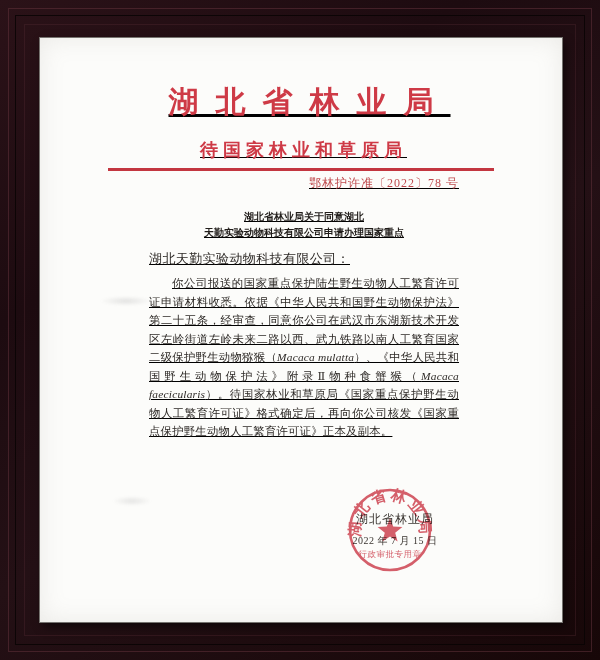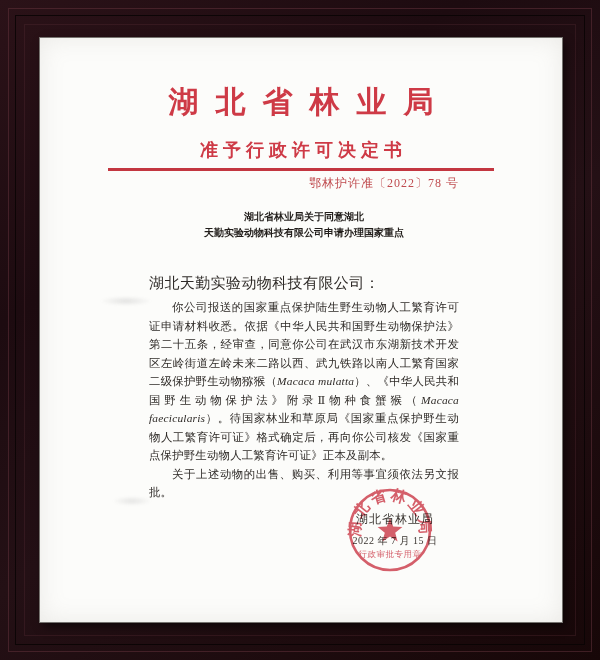--- a/index.html
+++ b/index.html
@@ -15,20 +15,21 @@
   }
   .frame-line1{position:absolute;inset:8px;border:1px solid rgba(96,50,58,.55);}
   .frame-line2{position:absolute;inset:15px;border:1px solid rgba(8,3,4,.85);}
   .frame-line3{position:absolute;inset:24px;border:1px solid rgba(86,44,52,.35);}
   
   .paper{
     position:absolute;left:40px;top:38px;width:522px;height:584px;
     background:#fcfcfa;
     box-shadow:0 0 0 1px rgba(128,126,122,.9),3px 4px 9px rgba(0,0,0,.6),
                inset 0 0 24px rgba(140,135,128,.16);
+    text-decoration:underline;
   }
   .smudge{position:absolute;filter:blur(1px);pointer-events:none;}
   .smudge.a{left:60px;top:258px;width:52px;height:10px;
     background:radial-gradient(ellipse at center,rgba(95,95,100,.16),rgba(95,95,100,0) 70%);}
   .smudge.b{left:72px;top:458px;width:40px;height:10px;
     background:radial-gradient(ellipse at center,rgba(95,95,100,.14),rgba(95,95,100,0) 70%);}
   
   .agency{
     margin:48px 0 0;text-align:center;
     font-family:"Liberation Sans","DejaVu Sans",sans-serif;font-weight:bold;
@@ -46,21 +47,21 @@
   .content{position:relative;margin-left:109px;width:310px;}
   .docnum{
     margin-top:6px;text-align:right;
     font-size:12px;line-height:13px;letter-spacing:1px;color:#bf4a4e;white-space:nowrap;
   }
   .doc-title{
     margin:19px 0 0 -16px;width:342px;text-align:center;
     font-weight:bold;color:#211d1a;font-size:10px;line-height:15.5px;
   }
   .doc-title div{white-space:nowrap;}
-  .salutation{margin-top:36px;font-size:15px;line-height:14px;color:#2e2a27;letter-spacing:.4px;}
+  .salutation{margin-top:12px;font-size:13px;line-height:14px;color:#2e2a27;letter-spacing:.4px;}
   .para{
     margin:8px 0 0;font-size:11.4px;line-height:18.5px;color:#2e2a27;
     text-align:justify;text-indent:23px;letter-spacing:.2px;
   }
   .para + .para{margin-top:0;}
   .para i{font-style:italic;}
   
   .sig{position:absolute;left:255px;top:474px;width:200px;text-align:center;color:#3a3531;}
   .sig-issuer{font-size:12px;line-height:15px;letter-spacing:1px;}
   .sig-date{margin-top:7px;font-size:10px;line-height:14px;letter-spacing:.5px;}
@@ -73,35 +74,34 @@
 <div class="frame">
   <div class="frame-line1"></div>
   <div class="frame-line2"></div>
   <div class="frame-line3"></div>
 
   <div class="paper">
     <div class="smudge a"></div>
     <div class="smudge b"></div>
 
     <h1 class="agency">湖北省林业局</h1>
-    <h2 class="doctype">准予行政许可决定书</h2>
+    <h2 class="doctype">待国家林业和草原局</h2>
     <div class="redline"></div>
 
     <div class="content">
       <div class="docnum">鄂林护许准〔2022〕78 号</div>
 
       <div class="doc-title">
         <div>湖北省林业局关于同意湖北</div>
         <div>天勤实验动物科技有限公司申请办理国家重点</div>
       </div>
 
       <div class="salutation">湖北天勤实验动物科技有限公司：</div>
 
       <p class="para"><span>你公司报送的国家重点保护陆生野生动物人工繁育许可证申请材料收悉。依据《中华人民共和国野生动物保护法》第二十五条，经审查，同意你公司在武汉市东湖新技术开发区左岭街道左岭未来二路以西、武九铁路以南人工繁育国家二级保护野生动物猕猴（</span><i>Macaca mulatta</i><span>）、《中华人民共和国野生动物保护法》附录Ⅱ物种食蟹猴（</span><i>Macaca faecicularis</i><span>）。待国家林业和草原局《国家重点保护野生动物人工繁育许可证》格式确定后，再向你公司核发《国家重点保护野生动物人工繁育许可证》正本及副本。</span></p>
-      <p class="para">关于上述动物的出售、购买、利用等事宜须依法另文报批。</p>
     </div>
 
     <div class="sig">
       <div class="sig-issuer">湖北省林业局</div>
       <div class="sig-date">2022 年 7 月 15 日</div>
     </div>
 
     <svg class="seal" viewBox="0 0 120 120">
       <circle cx="60" cy="60" r="40" fill="none" stroke="#d4525f" stroke-width="2.6"></circle>
       <path id="sealArc" d="M 31.8,70.3 A 30,30 0 1 1 88.2,70.3" fill="none"></path>

